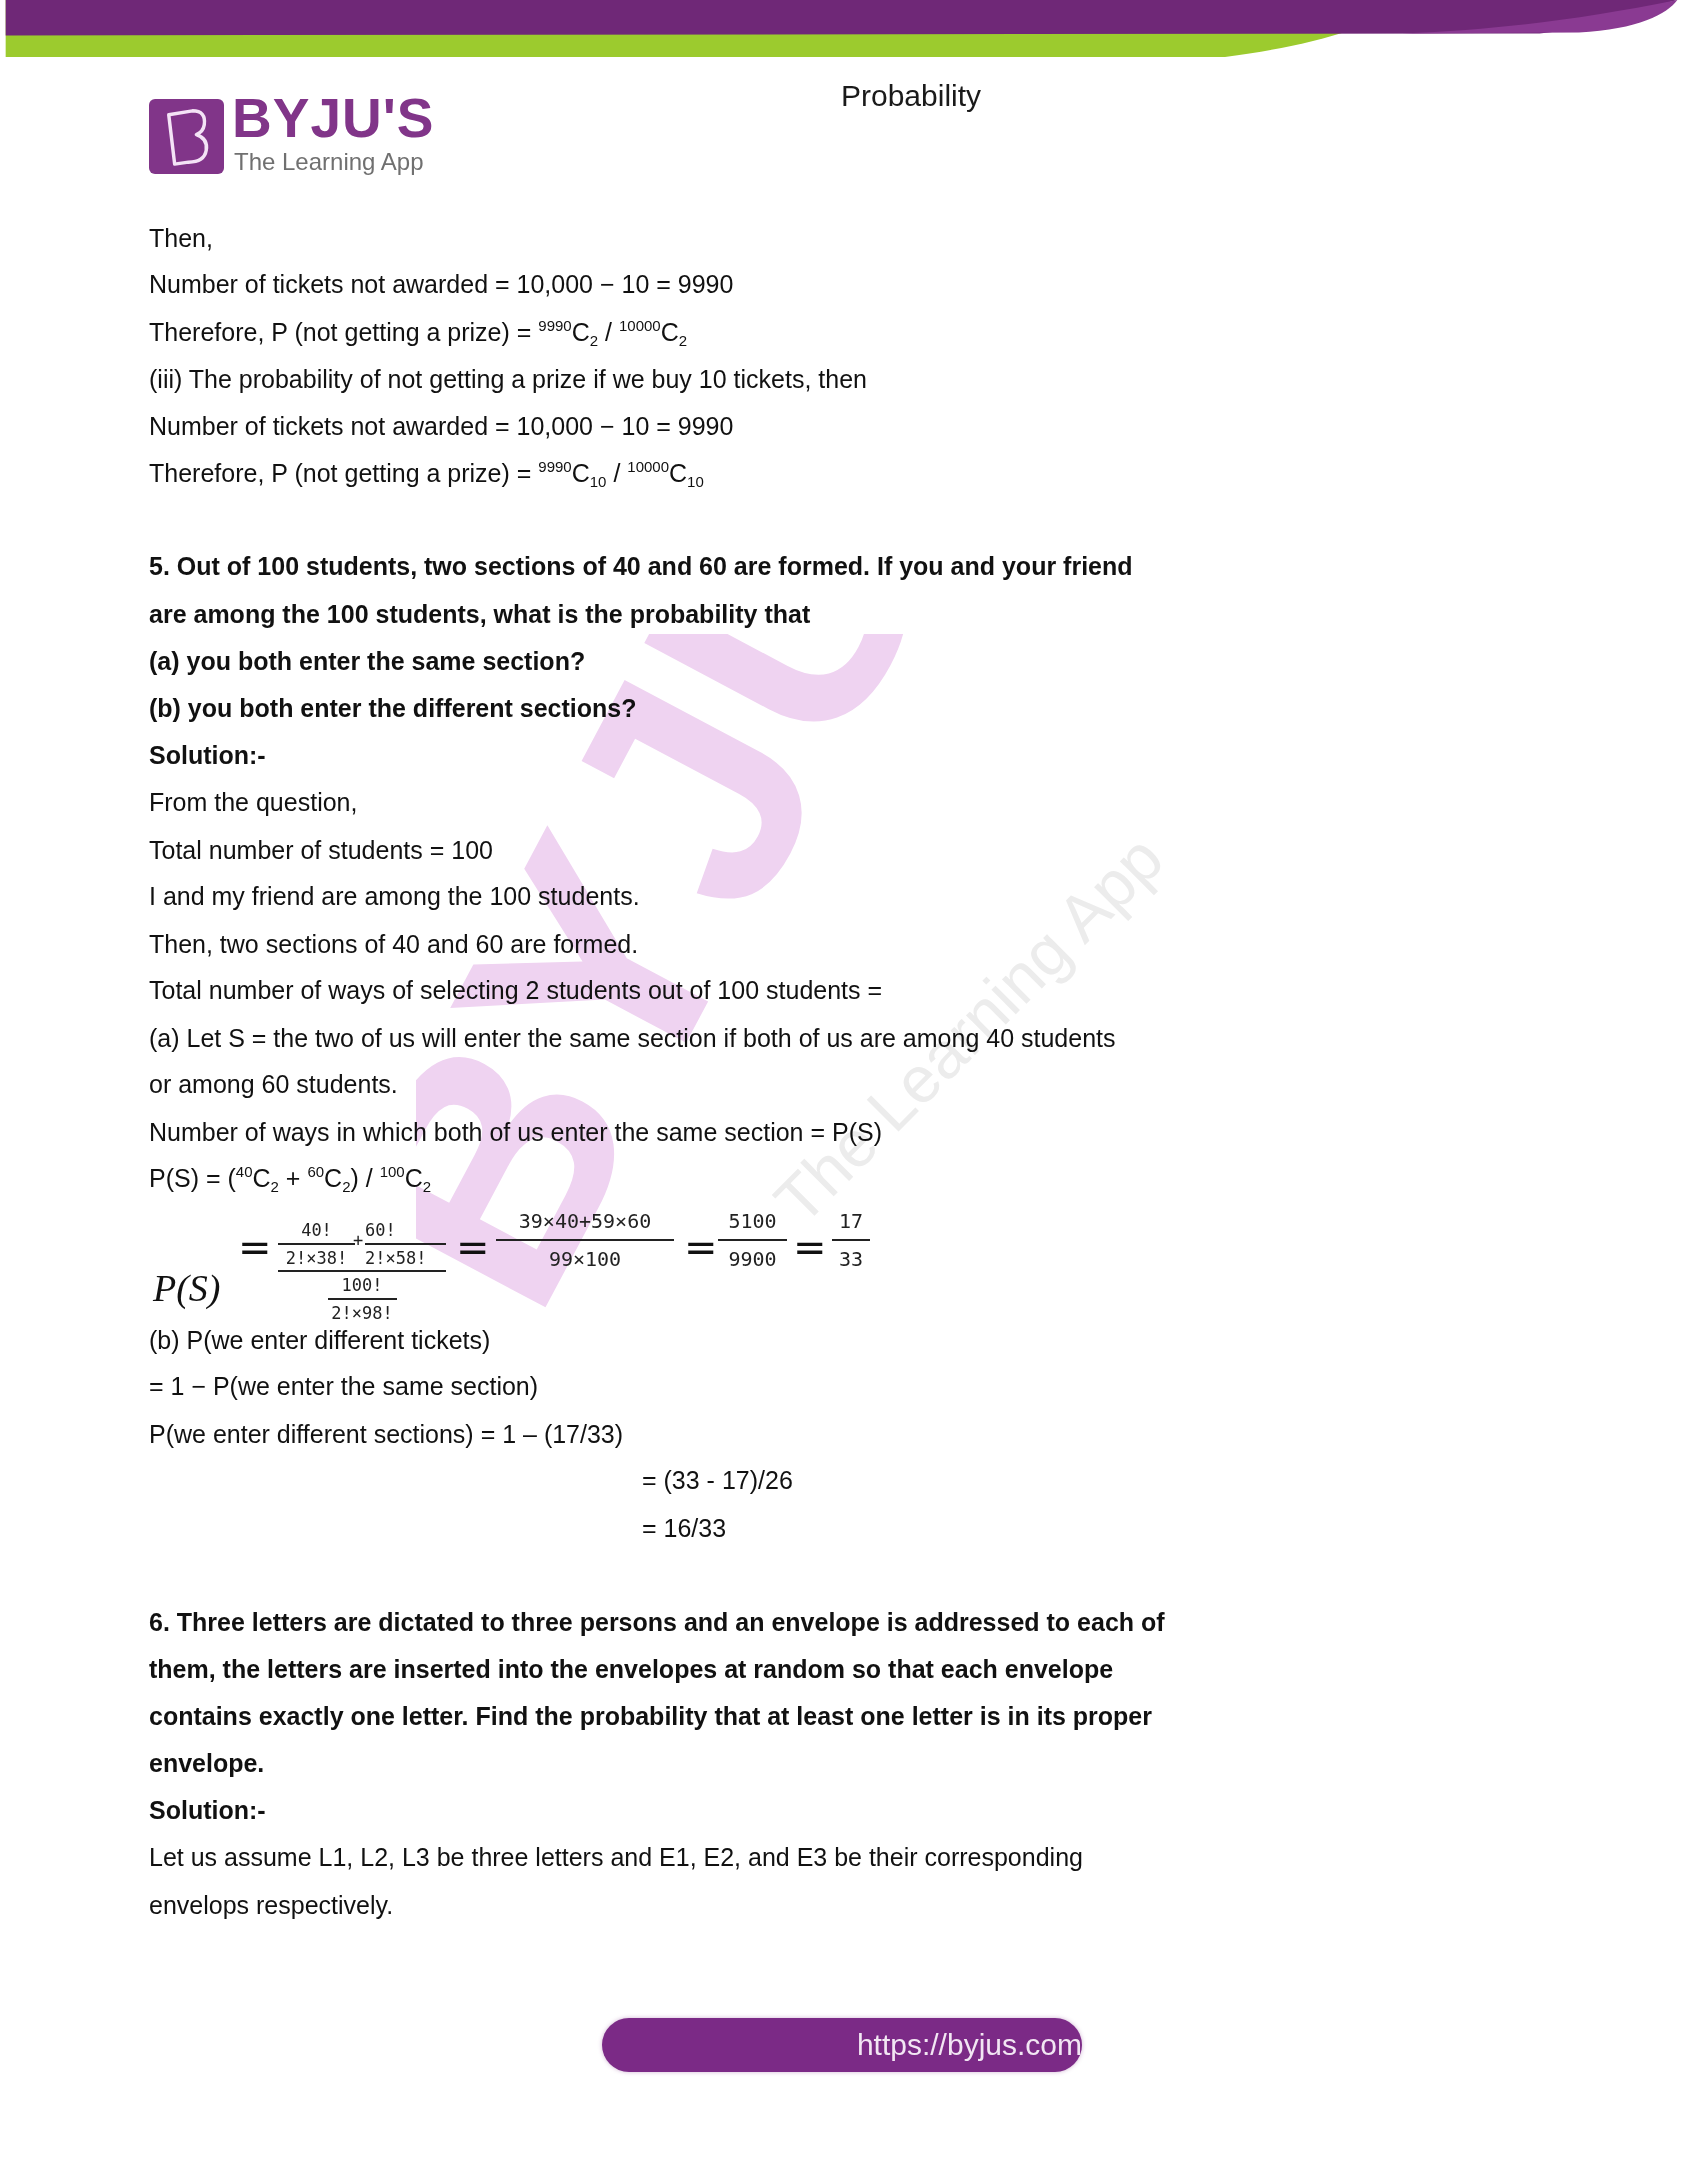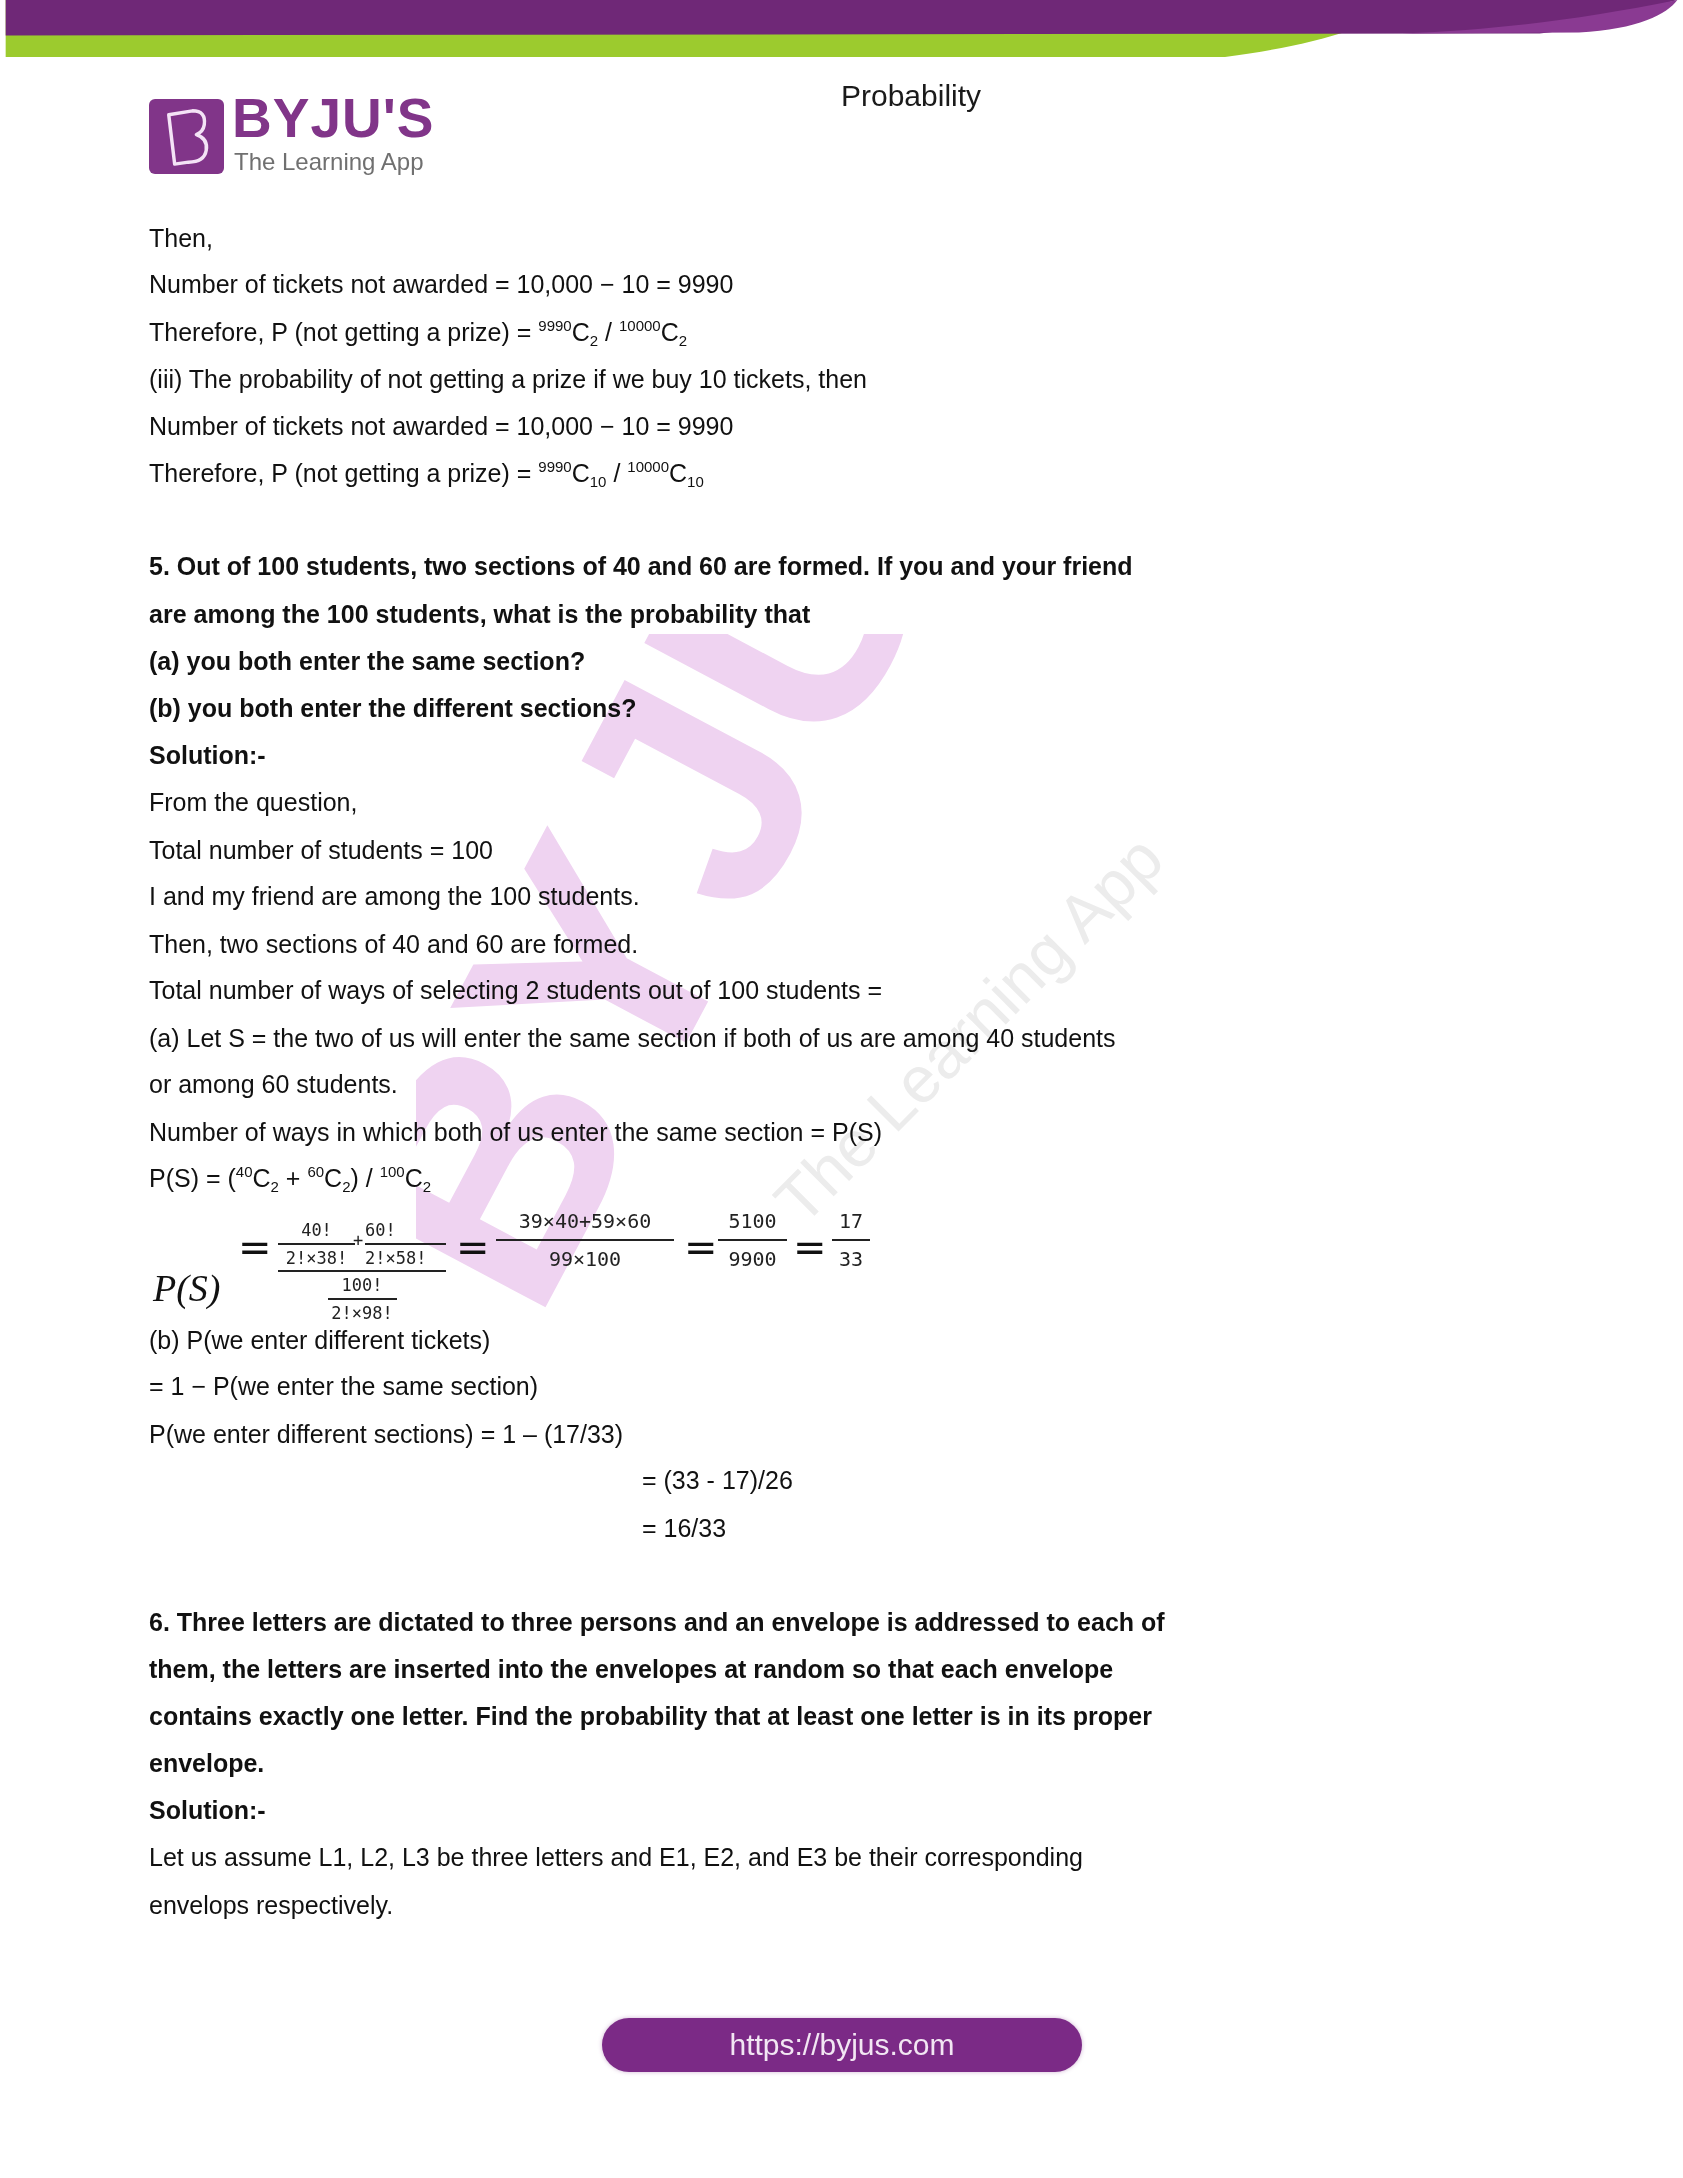--- a/index.html
+++ b/index.html
@@ -51,21 +51,21 @@
   .eq { position: absolute; font-size: 40px; top: 26px; font-family: "DejaVu Sans", sans-serif; }
   .frac { position: absolute; text-align: center; font-family: "DejaVu Sans Mono", monospace; color: #222; }
   .frac .num, .frac .den { display: block; }
   .frac .bar { display: block; border-top: 2px solid #222; margin: 3px 0; }
   .tiny { font-size: 17px; line-height: 20px; }
   .mid { font-size: 20px; line-height: 30px; }
 
   
   .footer-pill {
     position: absolute; left: 602px; top: 2018px; width: 480px; height: 54px; border-radius: 28px;
-    background: #7b2a86; color: #f2e6f3; font-size: 30px; text-align: center; line-height: 54px;
+    background: #7b2a86; color: #f2e6f3; font-size: 30px; text-align: right; line-height: 54px;
     box-shadow: 0 0 4px rgba(120,40,130,0.35);
     font-family: "Liberation Sans", sans-serif;
   }
 </style>
 </head>
 <body>
 
 <div class="banner">
   <svg width="1683" height="59" viewBox="0 0 1700 60">
     <path d="M0 0 H1440 C1380 30 1330 46 1240 58 L0 58 Z" fill="#9ccb2e"></path>

